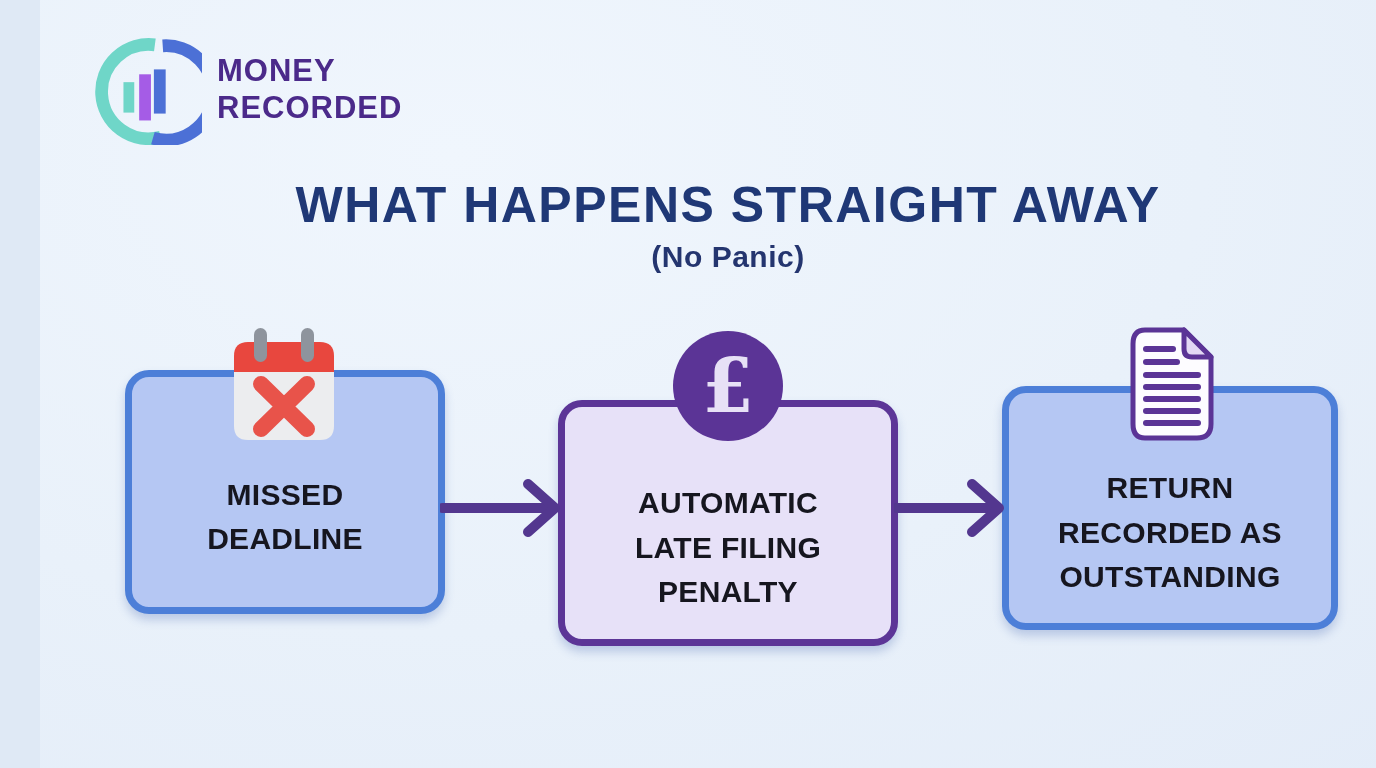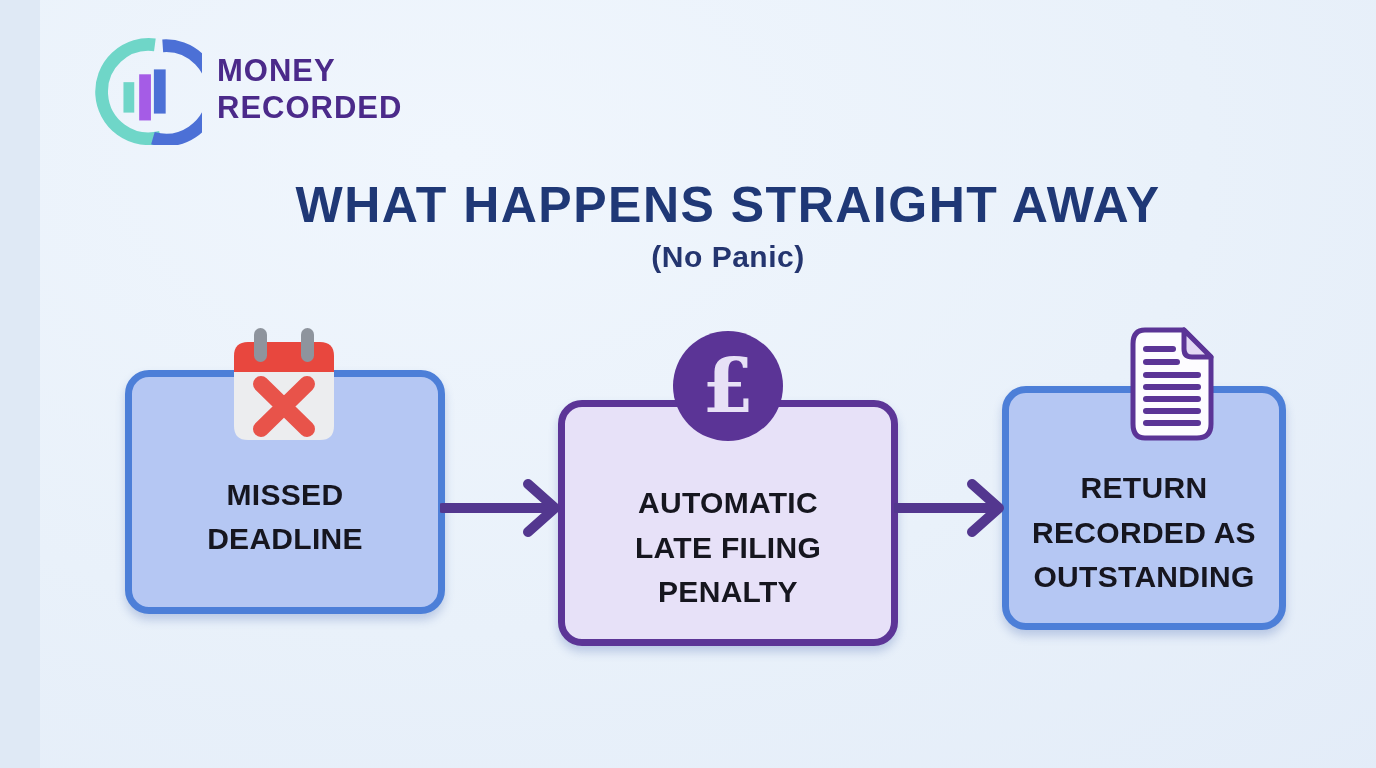--- a/index.html
+++ b/index.html
@@ -67,21 +67,21 @@
     border: 7px solid;
     display: flex;
     align-items: center;
     justify-content: center;
     box-shadow: 0 6px 10px rgba(70, 100, 175, 0.28);
   }
   .step-box.blue   { background: #b5c7f3; border-color: #4d7fd8; }
   .step-box.purple { background: #e7e1f8; border-color: #5c3597; }
   #step-1 { left: 85px;  top: 370px; width: 320px; height: 244px; }
   #step-2 { left: 518px; top: 400px; width: 340px; height: 246px; }
-  #step-3 { left: 962px; top: 386px; width: 284px; height: 244px; }
+  #step-3 { left: 962px; top: 386px; width: 336px; height: 244px; }
 
   .step-label {
     white-space: pre-line;
     text-align: center;
     font-size: 30px;
     font-weight: 700;
     letter-spacing: 0.3px;
     line-height: 1.48;
     color: #16161f;
     padding-top: 50px;

